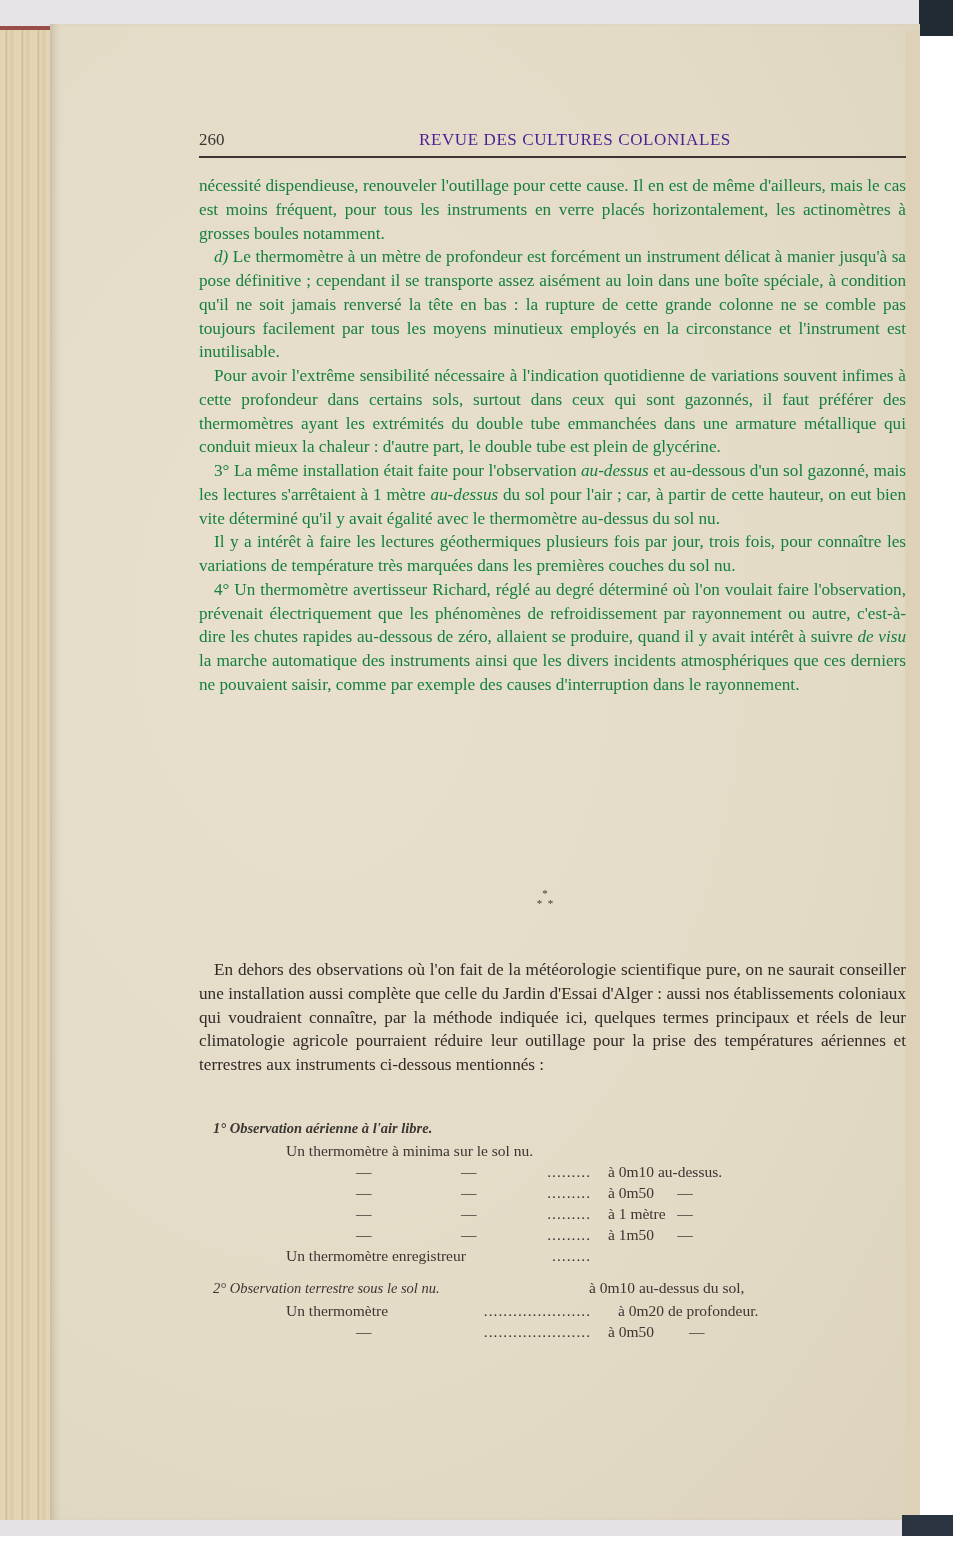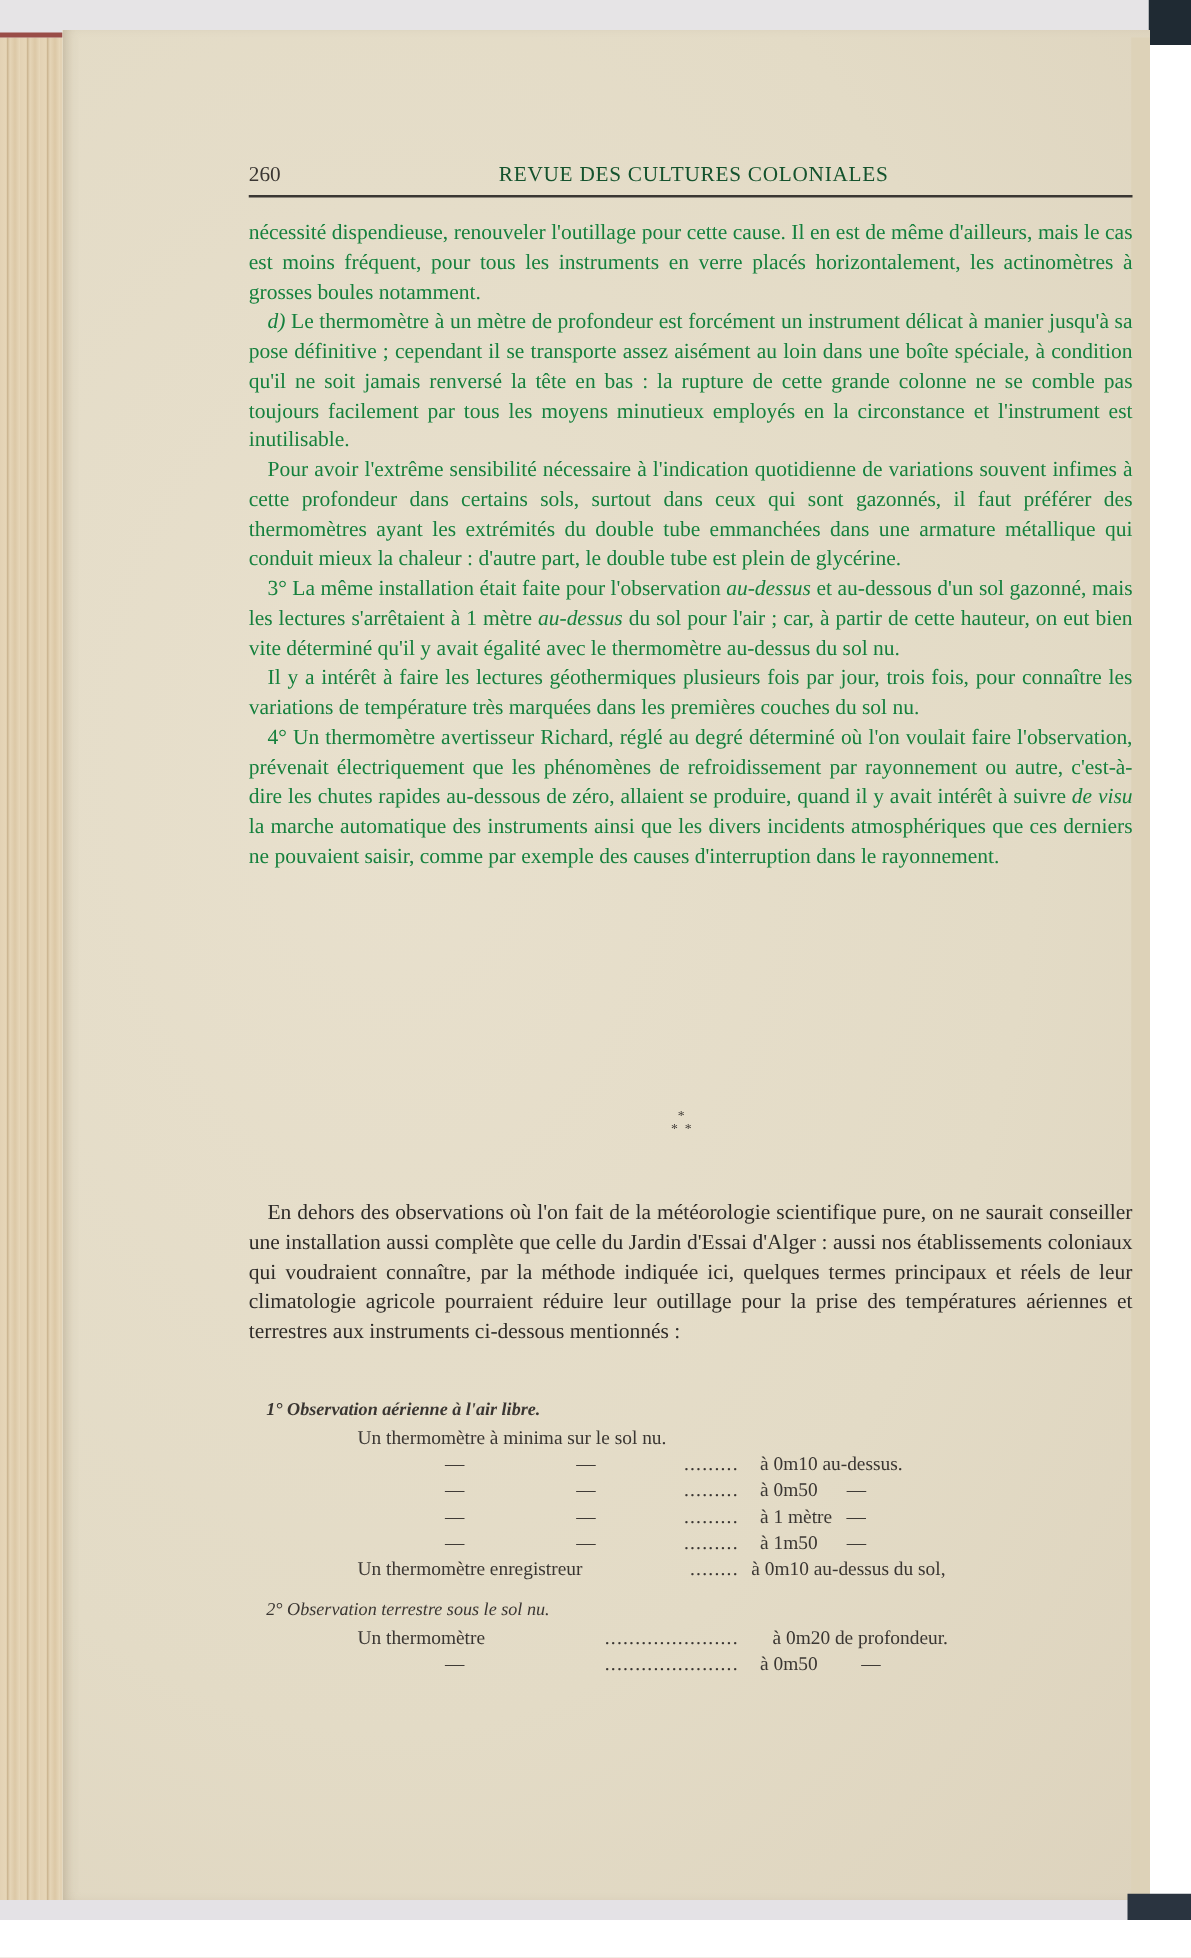--- a/index.html
+++ b/index.html
@@ -22,21 +22,21 @@
     background:#e4dcc8;
     background-image: radial-gradient(ellipse at 30% 40%, #e8e0cd 0%, #e3dbc6 60%, #ddd3bd 100%);
     box-shadow: inset 8px 0 10px -6px rgba(120,100,70,0.35);
   }
   .page-right { position:absolute; left:905px; top:30px; width:15px; height:1490px; background:#ddd2b8; }
   .header {
     position:absolute; left:199px; top:128px; width:707px; height:28px;
     border-bottom:2px solid #3a3733;
   }
   .page-number { position:absolute; left:0; top:2px; font-size:17px; color:#3a3632; }
-  .running-title { position:absolute; left:200px; top:2px; font-size:17px; letter-spacing:0.6px; color:#14532d; }
+  .running-title { position:absolute; left:220px; top:2px; font-size:17px; letter-spacing:0.6px; color:#4c1d95; }
   .body-text {
     position:absolute; left:199px; top:174px; width:707px;
     color:#15803d; font-size:17.2px; line-height:23.75px;
     text-align:justify;
   }
   .body-text p { margin:0; text-indent:15px; }
   .body-text p.noindent { text-indent:0; }
   .body-text em { font-style:italic; }
   .asterism {
     position:absolute; left:530px; top:888px; width:30px; height:36px;
@@ -114,21 +114,21 @@
     </div>
     <div class="row" style="top: 106px; left: 0px; width: 707px;">
       <span class="dash" style="left: 157px;">—</span>
       <span class="dash" style="left: 262px;">—</span>
       <span class="dots" style="right: 315px;">.........</span>
       <span class="val" style="left: 409px; white-space: pre;">à 1m50      —</span>
     </div>
     <div class="row" style="top: 127px; left: 0px; width: 707px;">
       <span class="val" style="left: 87px; text-align: center;">Un thermomètre enregistreur</span>
       <span class="dots" style="right: 315px;">........</span>
-      <span class="val" style="left: 402px; white-space: pre;">à 0m10 au-dessus du sol,</span>
+      <span class="val" style="left: 390px; white-space: pre; margin-top: 32px;">à 0m10 au-dessus du sol,</span>
     </div>
     <div class="section" style="top: 160px;">2° Observation terrestre sous le sol nu.</div>
     <div class="row" style="top: 182px; left: 0px; width: 707px;">
       <span class="val" style="left: 87px;">Un thermomètre</span>
       <span class="dots" style="right: 315px;">......................</span>
       <span class="val" style="left: 419px; white-space: pre; text-align: right;">à 0m20 de profondeur.</span>
     </div>
     <div class="row" style="top: 203px; left: 0px; width: 707px;">
       <span class="dash" style="left: 157px;">—</span>
       <span class="dots" style="right: 315px;">......................</span>

